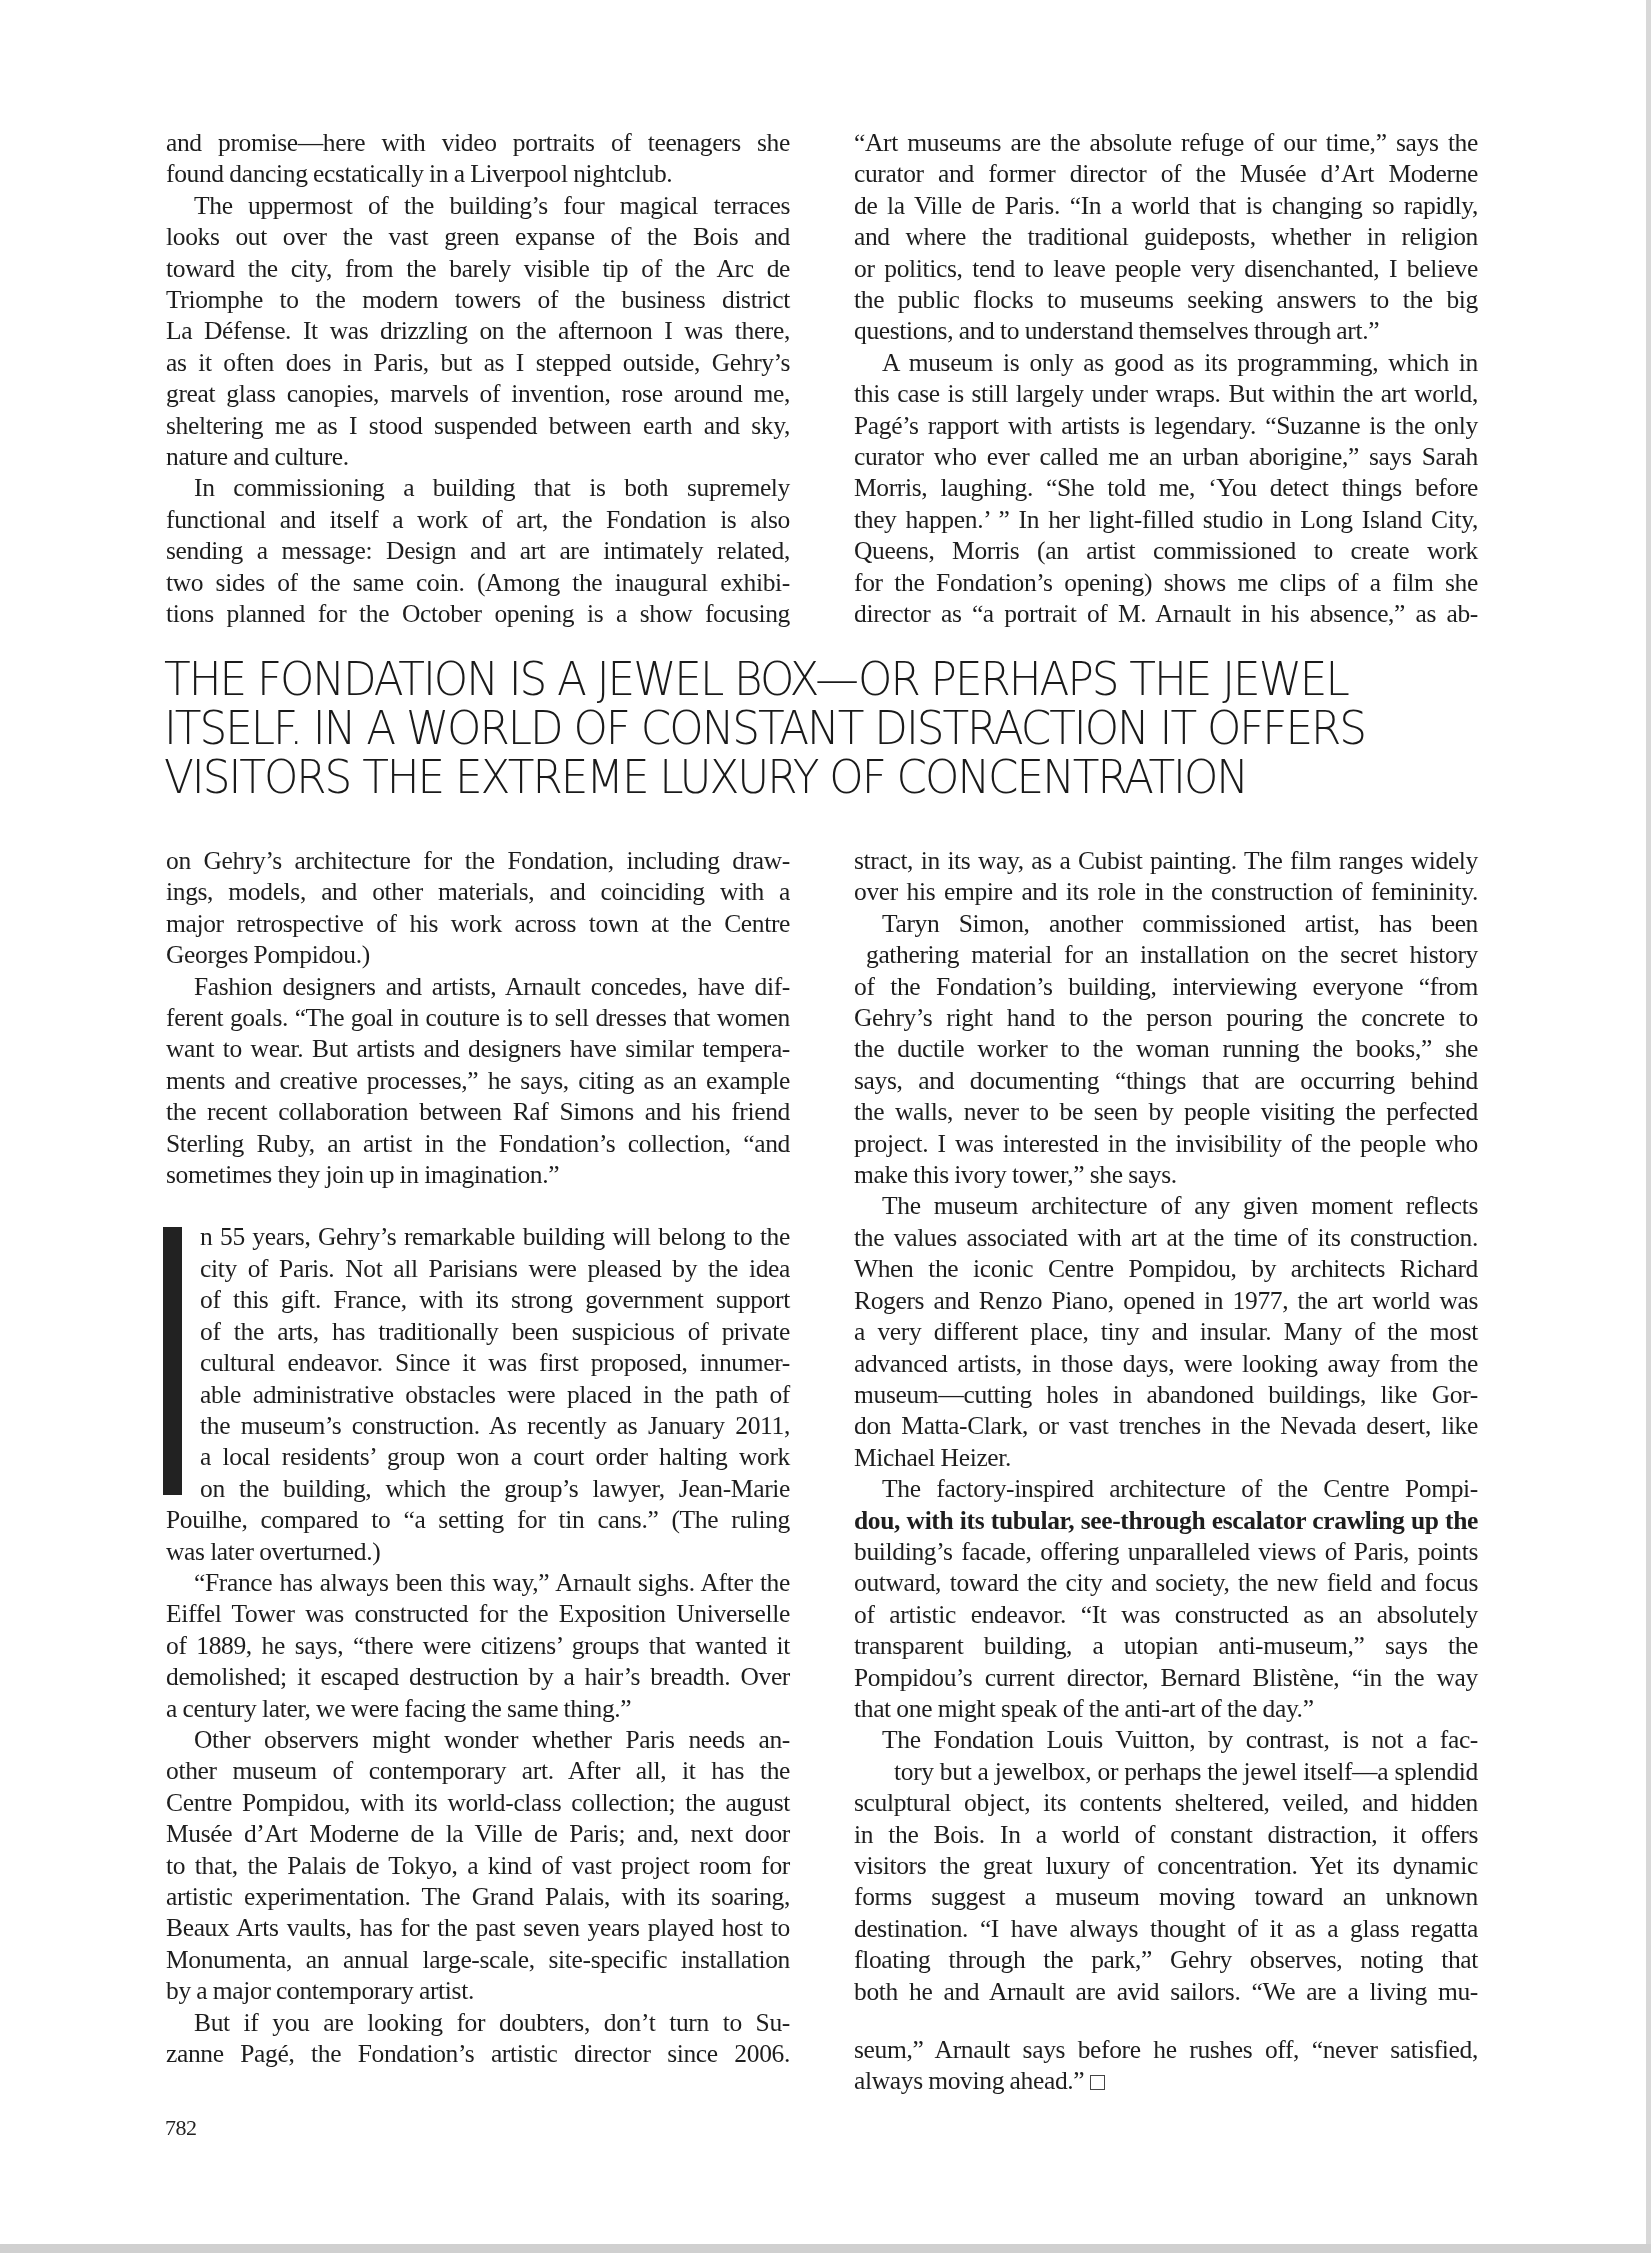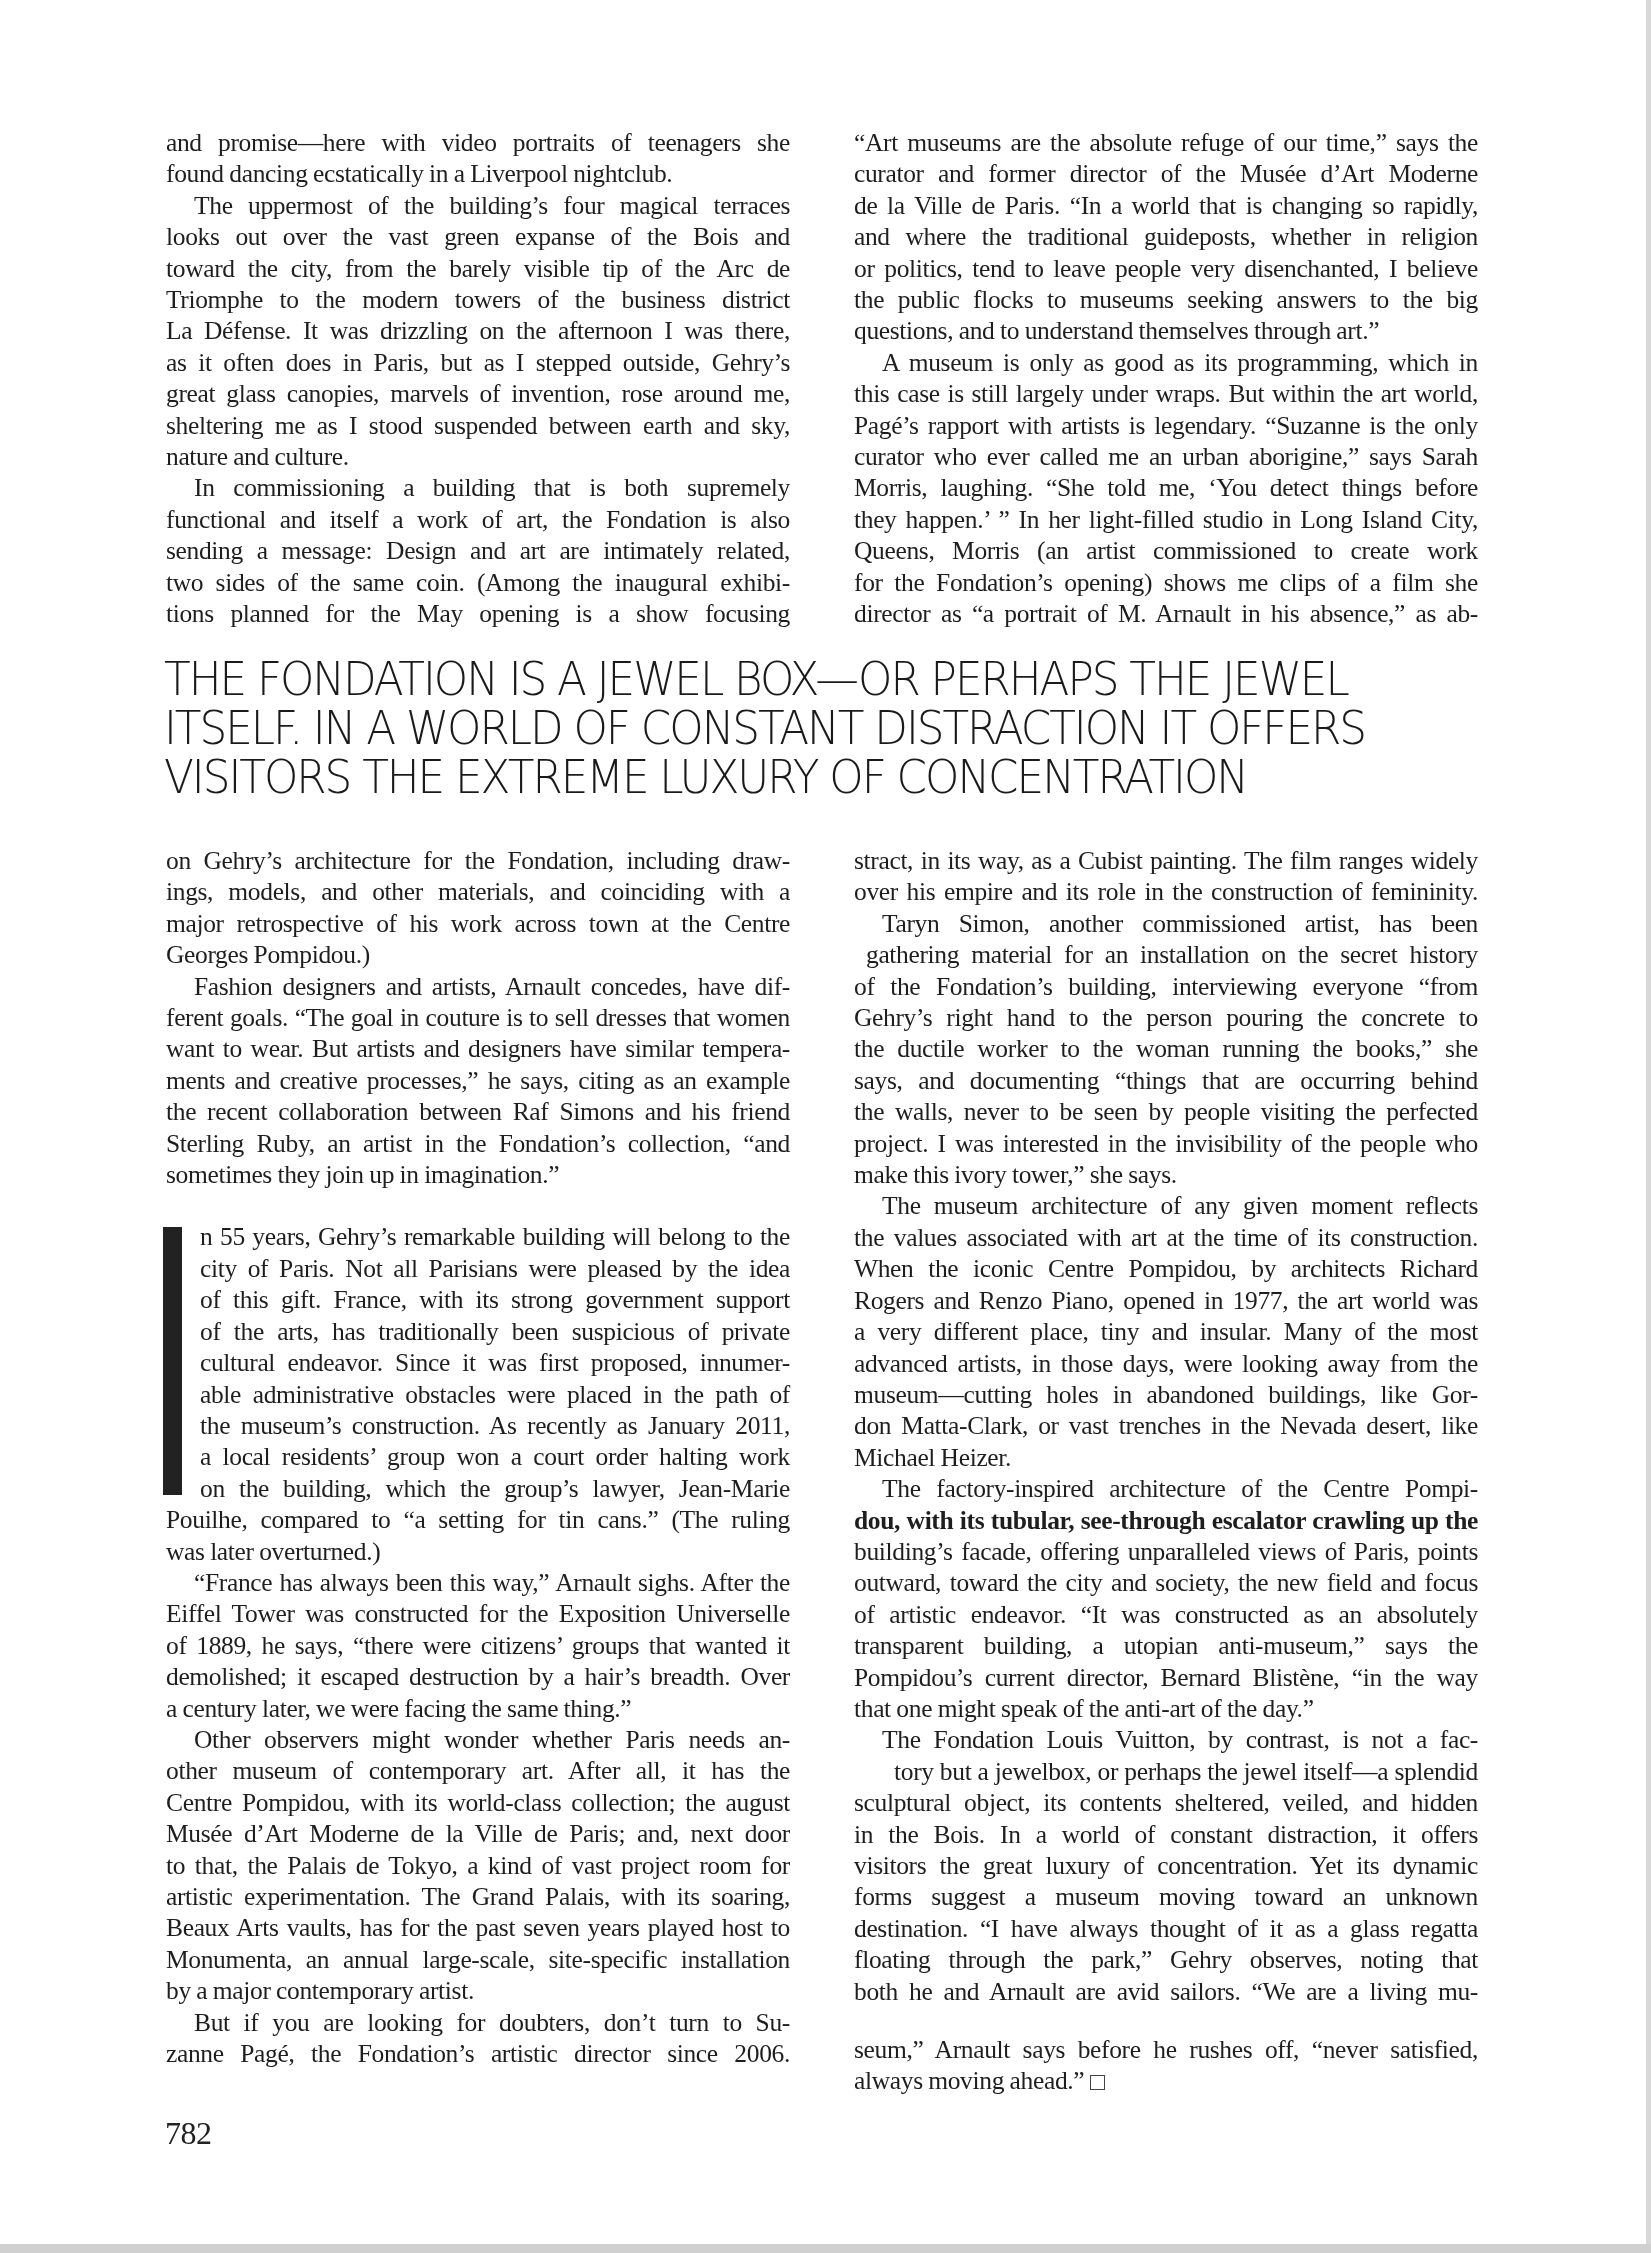--- a/index.html
+++ b/index.html
@@ -37,21 +37,21 @@
   .dropcap-block { position: relative; }
   .dropcap {
     position: absolute; left: -3px; top: 6px; width: 19px; height: 268px; background: #222;
   }
   .dropcap-text { padding-left: 34px; }
   .end-mark {
     display: inline-block; width: 13px; height: 13px; border: 1.5px solid #444; vertical-align: -1px; margin-left: 6px;
   }
   .page-number {
     position: absolute; left: 165px; top: 2115px;
-    font-family: "Liberation Serif", "DejaVu Serif", serif; font-size: 32px; color: #222; letter-spacing: -0.5px;
+    font-family: "Liberation Serif", "DejaVu Serif", serif; font-size: 22px; color: #222; letter-spacing: -0.5px;
   }
   .line { display: block; text-align: justify; text-align-last: justify; white-space: nowrap; }
   .line.last { text-align-last: left; }
 </style>
 </head>
 <body>
 
 <div class="page">
 
   <div class="col col-tl">
@@ -68,21 +68,21 @@
       <span class="line" style="white-space: nowrap;">as it often does in Paris, but as I stepped outside, Gehry’s</span>
       <span class="line" style="white-space: nowrap;">great glass canopies, marvels of invention, rose around me,</span>
       <span class="line" style="white-space: nowrap;">sheltering me as I stood suspended between earth and sky,</span>
       <span class="line last" style="white-space: nowrap;">nature and culture.</span>
     </p>
     <p>
       <span class="line" style="padding-left: 28px; white-space: nowrap;">In commissioning a building that is both supremely</span>
       <span class="line" style="white-space: nowrap;">functional and itself a work of art, the Fondation is also</span>
       <span class="line" style="white-space: nowrap;">sending a message: Design and art are intimately related,</span>
       <span class="line" style="white-space: nowrap;">two sides of the same coin. (Among the inaugural exhibi-</span>
-      <span class="line" style="white-space: nowrap;">tions planned for the May opening is a show focusing</span>
+      <span class="line" style="white-space: nowrap;">tions planned for the October opening is a show focusing</span>
     </p>
   </div>
 
   <div class="col col-tr">
     <p>
       <span class="line" style="white-space: nowrap;">“Art museums are the absolute refuge of our time,” says the</span>
       <span class="line" style="white-space: nowrap;">curator and former director of the Musée d’Art Moderne</span>
       <span class="line" style="white-space: nowrap;">de la Ville de Paris. “In a world that is changing so rapidly,</span>
       <span class="line" style="white-space: nowrap;">and where the traditional guideposts, whether in religion</span>
       <span class="line" style="white-space: nowrap;">or politics, tend to leave people very disenchanted, I believe</span>

